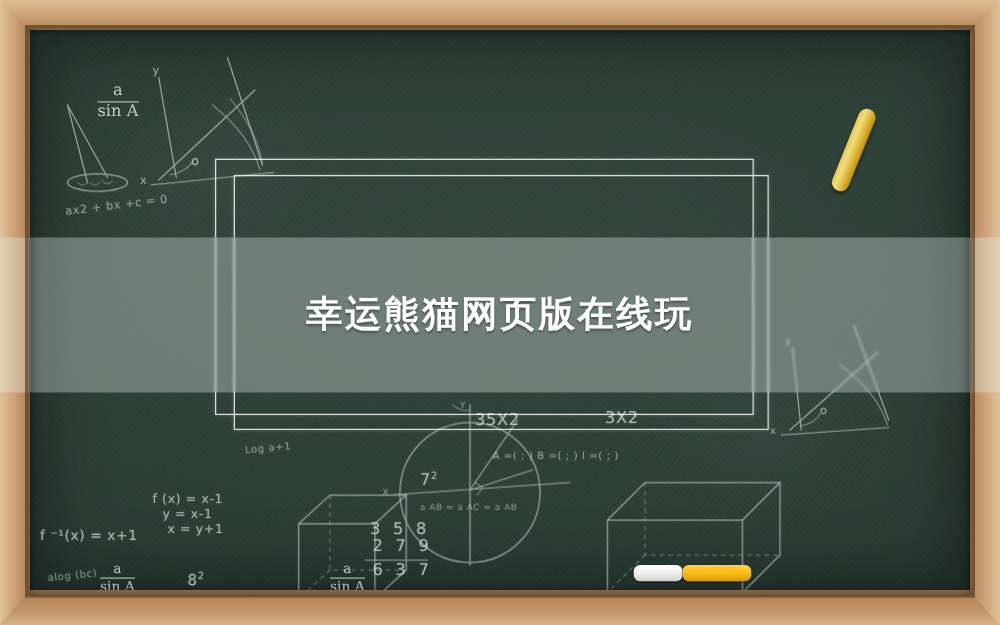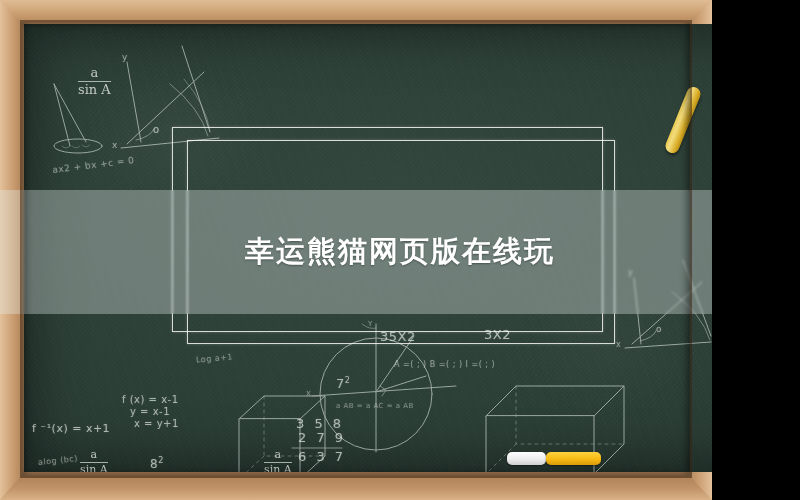--- a/index.html
+++ b/index.html
@@ -1,19 +1,19 @@
 <!DOCTYPE html>
 <html><head>
 <meta charset="utf-8">
 <style>
   html,body{margin:0;padding:0;background:#000;}
   body{width:800px;height:500px;overflow:hidden;
        font-family:"Liberation Sans","DejaVu Sans",sans-serif;}
 
-  #stage{position:relative;width:712px;height:500px;overflow:hidden;}
+  #stage{position:relative;width:800px;height:500px;overflow:hidden;}
 
   
   .frame{position:absolute;inset:0;
     background:
       repeating-linear-gradient(90deg,
         rgba(255,255,255,.10) 0px, rgba(255,255,255,.10) 1px,
         rgba(0,0,0,.045) 2px, rgba(0,0,0,.045) 4px,
         rgba(255,255,255,.05) 5px, rgba(255,255,255,.05) 7px,
         rgba(0,0,0,.03) 8px, rgba(0,0,0,.03) 11px),
       linear-gradient(180deg,#d8b287 0%,#c79a6b 28%,#b98c5d 62%,#cda478 100%);

